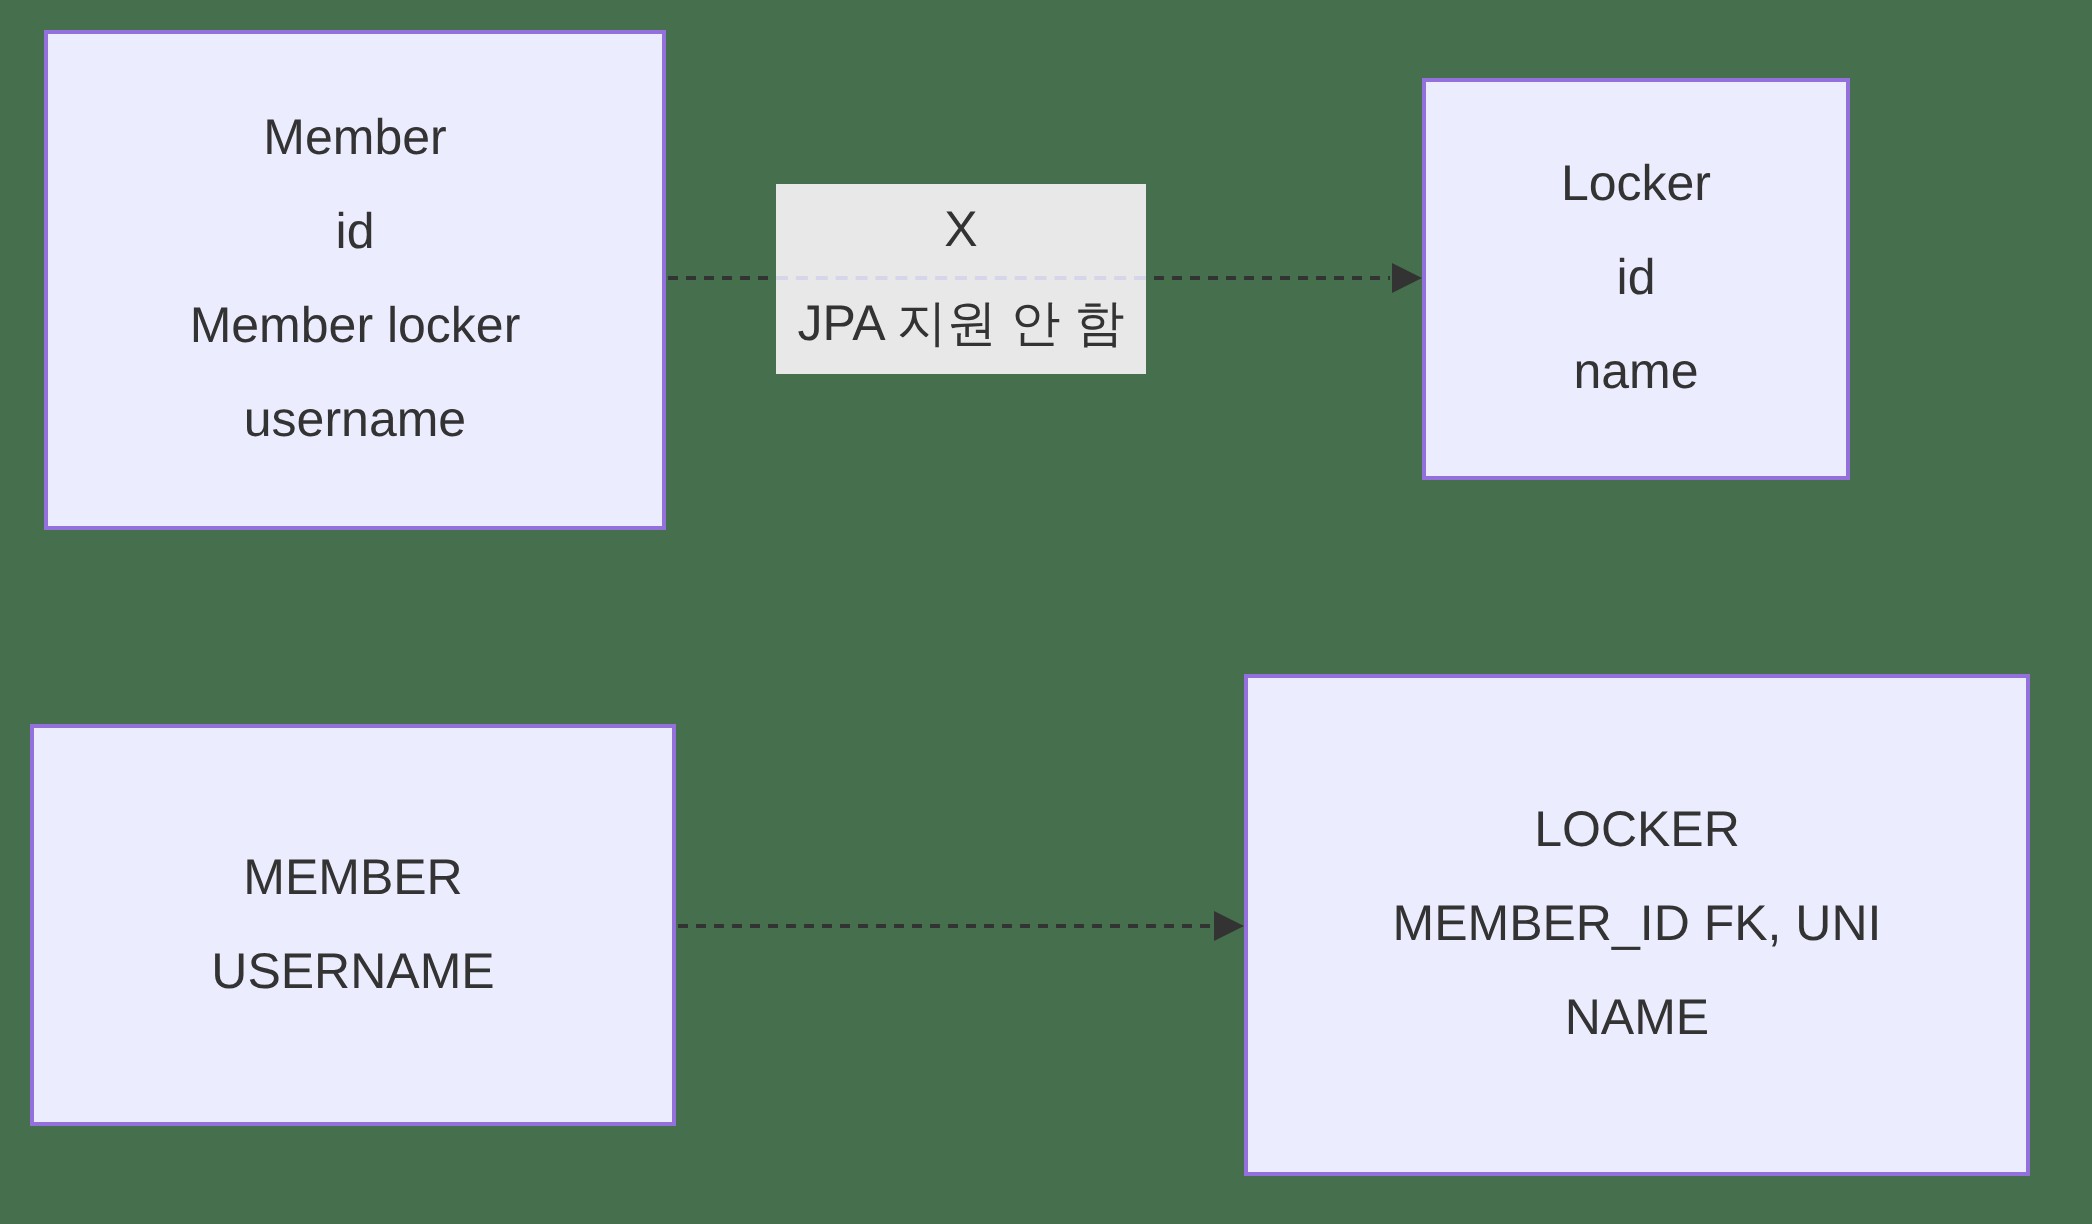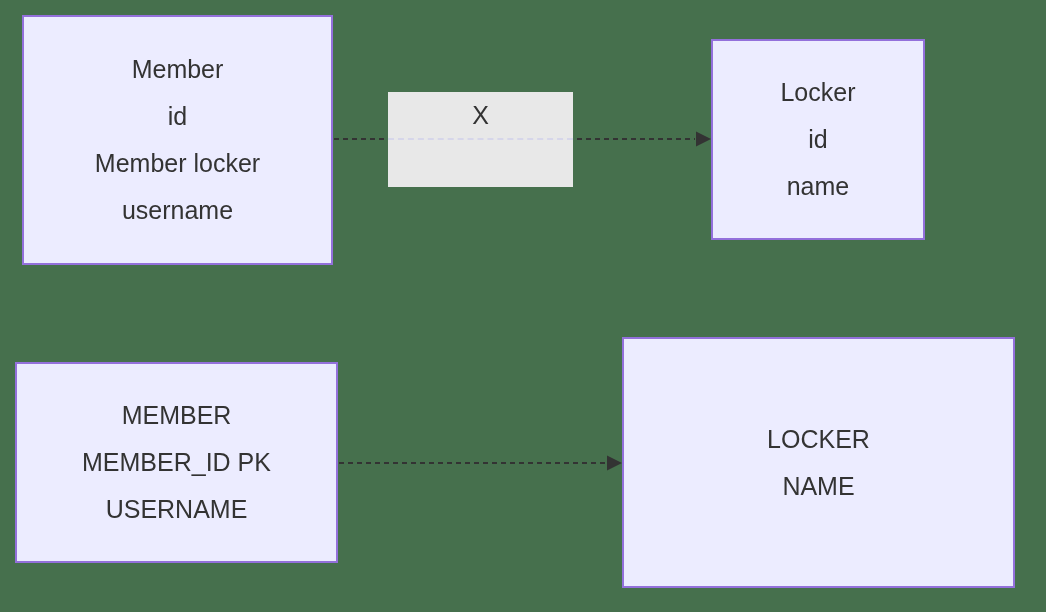--- a/index.html
+++ b/index.html
@@ -107,27 +107,28 @@
   <div class="node" id="locker-class">
     <div class="line">Locker</div>
     <div class="line">id</div>
     <div class="line">name</div>
   </div>
 
   <div id="edge-label">
     <div class="through-dash"></div>
     <div class="label-lines">
       <div class="line">X</div>
+      <div class="line">JPA 지원 안 함</div>
     </div>
   </div>
 
   <div class="node" id="member-table">
     <div class="line">MEMBER</div>
-    <div class="line">MEMBER_ID PK</div>
     <div class="line">USERNAME</div>
   </div>
 
   <div class="node" id="locker-table">
     <div class="line">LOCKER</div>
+    <div class="line">MEMBER_ID FK, UNI</div>
     <div class="line">NAME</div>
   </div>
 
 </div>
 
 </body></html>

